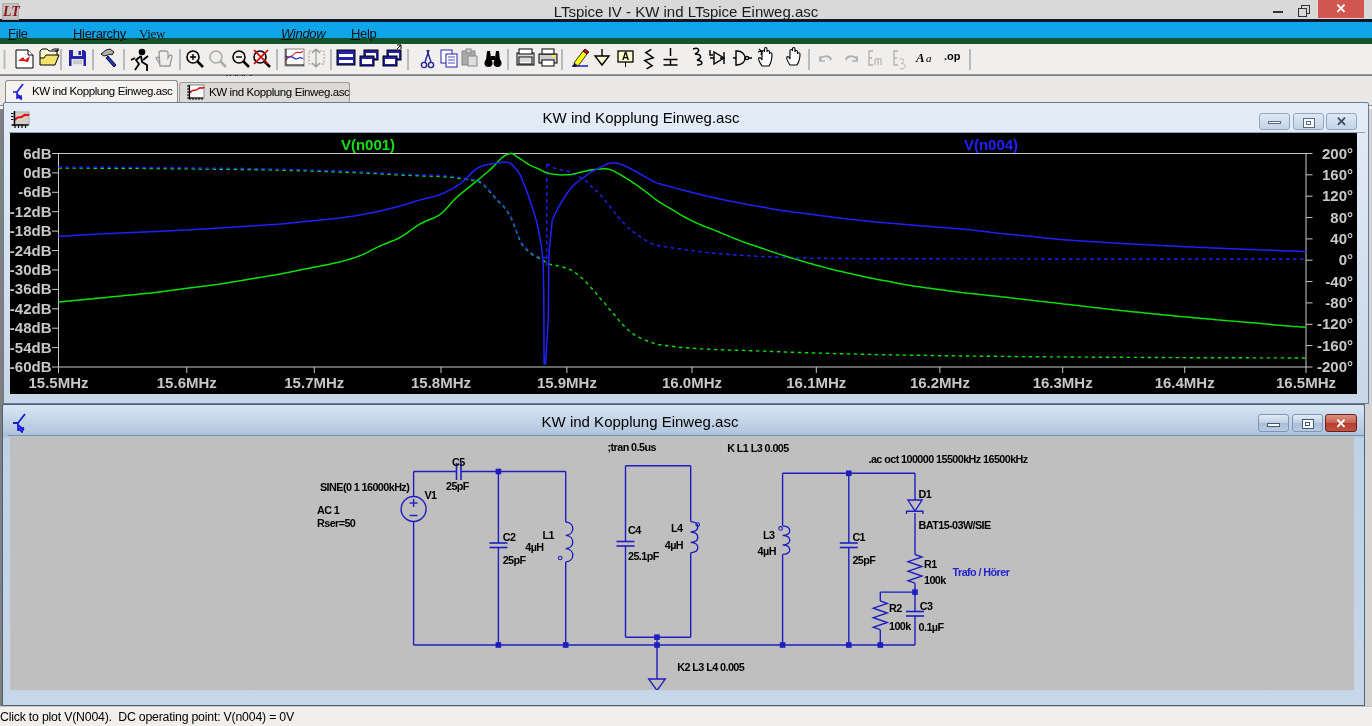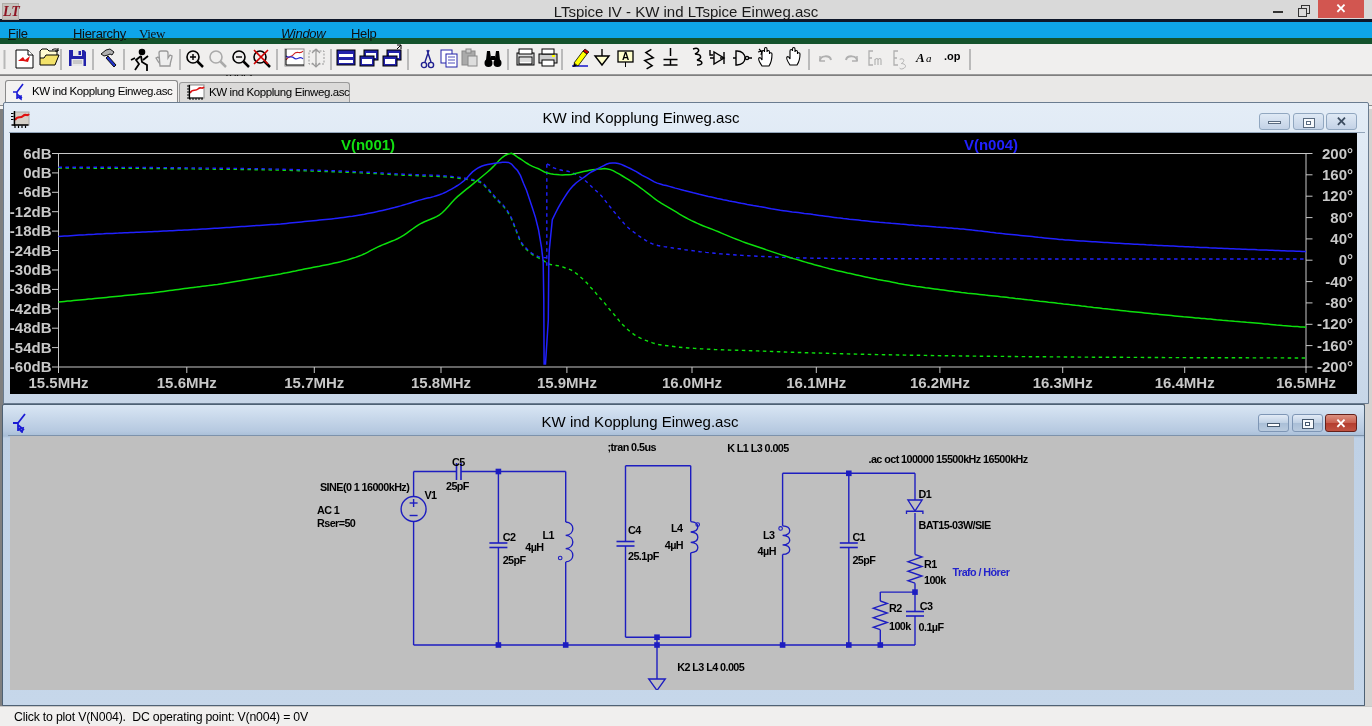--- a/index.html
+++ b/index.html
@@ -461,14 +461,14 @@
 <text x="924" y="583.5" font-size="10.8px" letter-spacing="-0.58" font-weight="bold" font-family="Liberation Sans" fill="#000">100k</text>
 <text x="919.7" y="609.5" font-size="10.8px" letter-spacing="-0.58" font-weight="bold" font-family="Liberation Sans" fill="#000">C3</text>
 <text x="918.6" y="630.5" font-size="10.8px" letter-spacing="-0.58" font-weight="bold" font-family="Liberation Sans" fill="#000">0.1µF</text>
 <text x="889" y="611.5" font-size="10.8px" letter-spacing="-0.58" font-weight="bold" font-family="Liberation Sans" fill="#000">R2</text>
 <text x="889" y="629.5" font-size="10.8px" letter-spacing="-0.58" font-weight="bold" font-family="Liberation Sans" fill="#000">100k</text>
 <text x="952.6" y="575.5" font-size="10.8px" letter-spacing="-0.58" font-weight="bold" font-family="Liberation Sans" fill="#2323cc">Trafo / Hörer</text>
 <text x="677.3" y="670.5" font-size="10.8px" letter-spacing="-0.58" font-weight="bold" font-family="Liberation Sans" fill="#000">K2 L3 L4 0.005</text>
 </svg>
 
 <div class="abs" style="left:0;top:706px;width:1372px;height:20px;background:#f0efee;border-top:1px solid #c9c8c7;
-     font-size:12.3px;letter-spacing:-0.2px;color:#000;padding-left:14px;padding-top:3px;">Click to plot V(N004).&nbsp; DC operating point: V(n004) = 0V</div>
+     font-size:12.3px;letter-spacing:-0.2px;color:#000;padding-left:0;padding-top:3px;">Click to plot V(N004).&nbsp; DC operating point: V(n004) = 0V</div>
 </div>
 
 </body></html>

